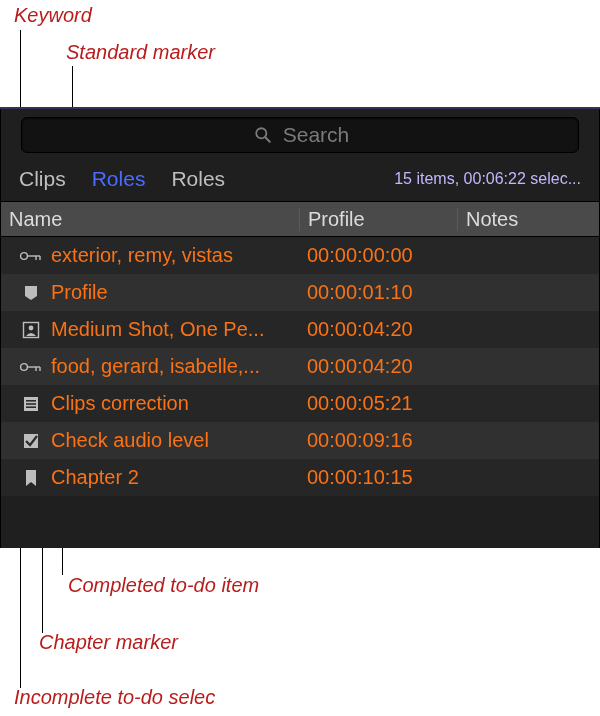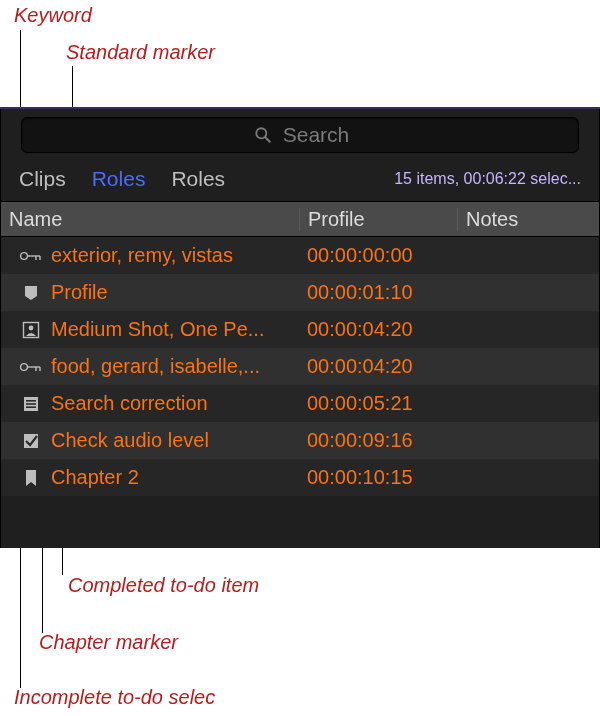--- a/index.html
+++ b/index.html
@@ -234,21 +234,21 @@
       <div class="row">
         <div class="cell-name">
           <span class="icon-slot">
             <svg width="16" height="16" viewBox="0 0 16 16">
                 <rect x="1" y="1" width="14" height="14" fill="#bdbdbd"></rect>
                 <rect x="3" y="4" width="10" height="1.6" fill="#2b2b2b"></rect>
                 <rect x="3" y="7.2" width="10" height="1.6" fill="#2b2b2b"></rect>
                 <rect x="3" y="10.4" width="10" height="1.6" fill="#2b2b2b"></rect>
               </svg>
           </span>
-          <span class="label">Search correction</span>
+          <span class="label">Clips correction</span>
         </div>
         <div class="cell-pos">00:00:05:21</div>
         <div class="cell-notes"></div>
       </div>
 
       <div class="row">
         <div class="cell-name">
           <span class="icon-slot">
             <svg width="16" height="16" viewBox="0 0 16 16">
                 <rect x="1" y="1" width="14" height="14" fill="#bdbdbd"></rect>

